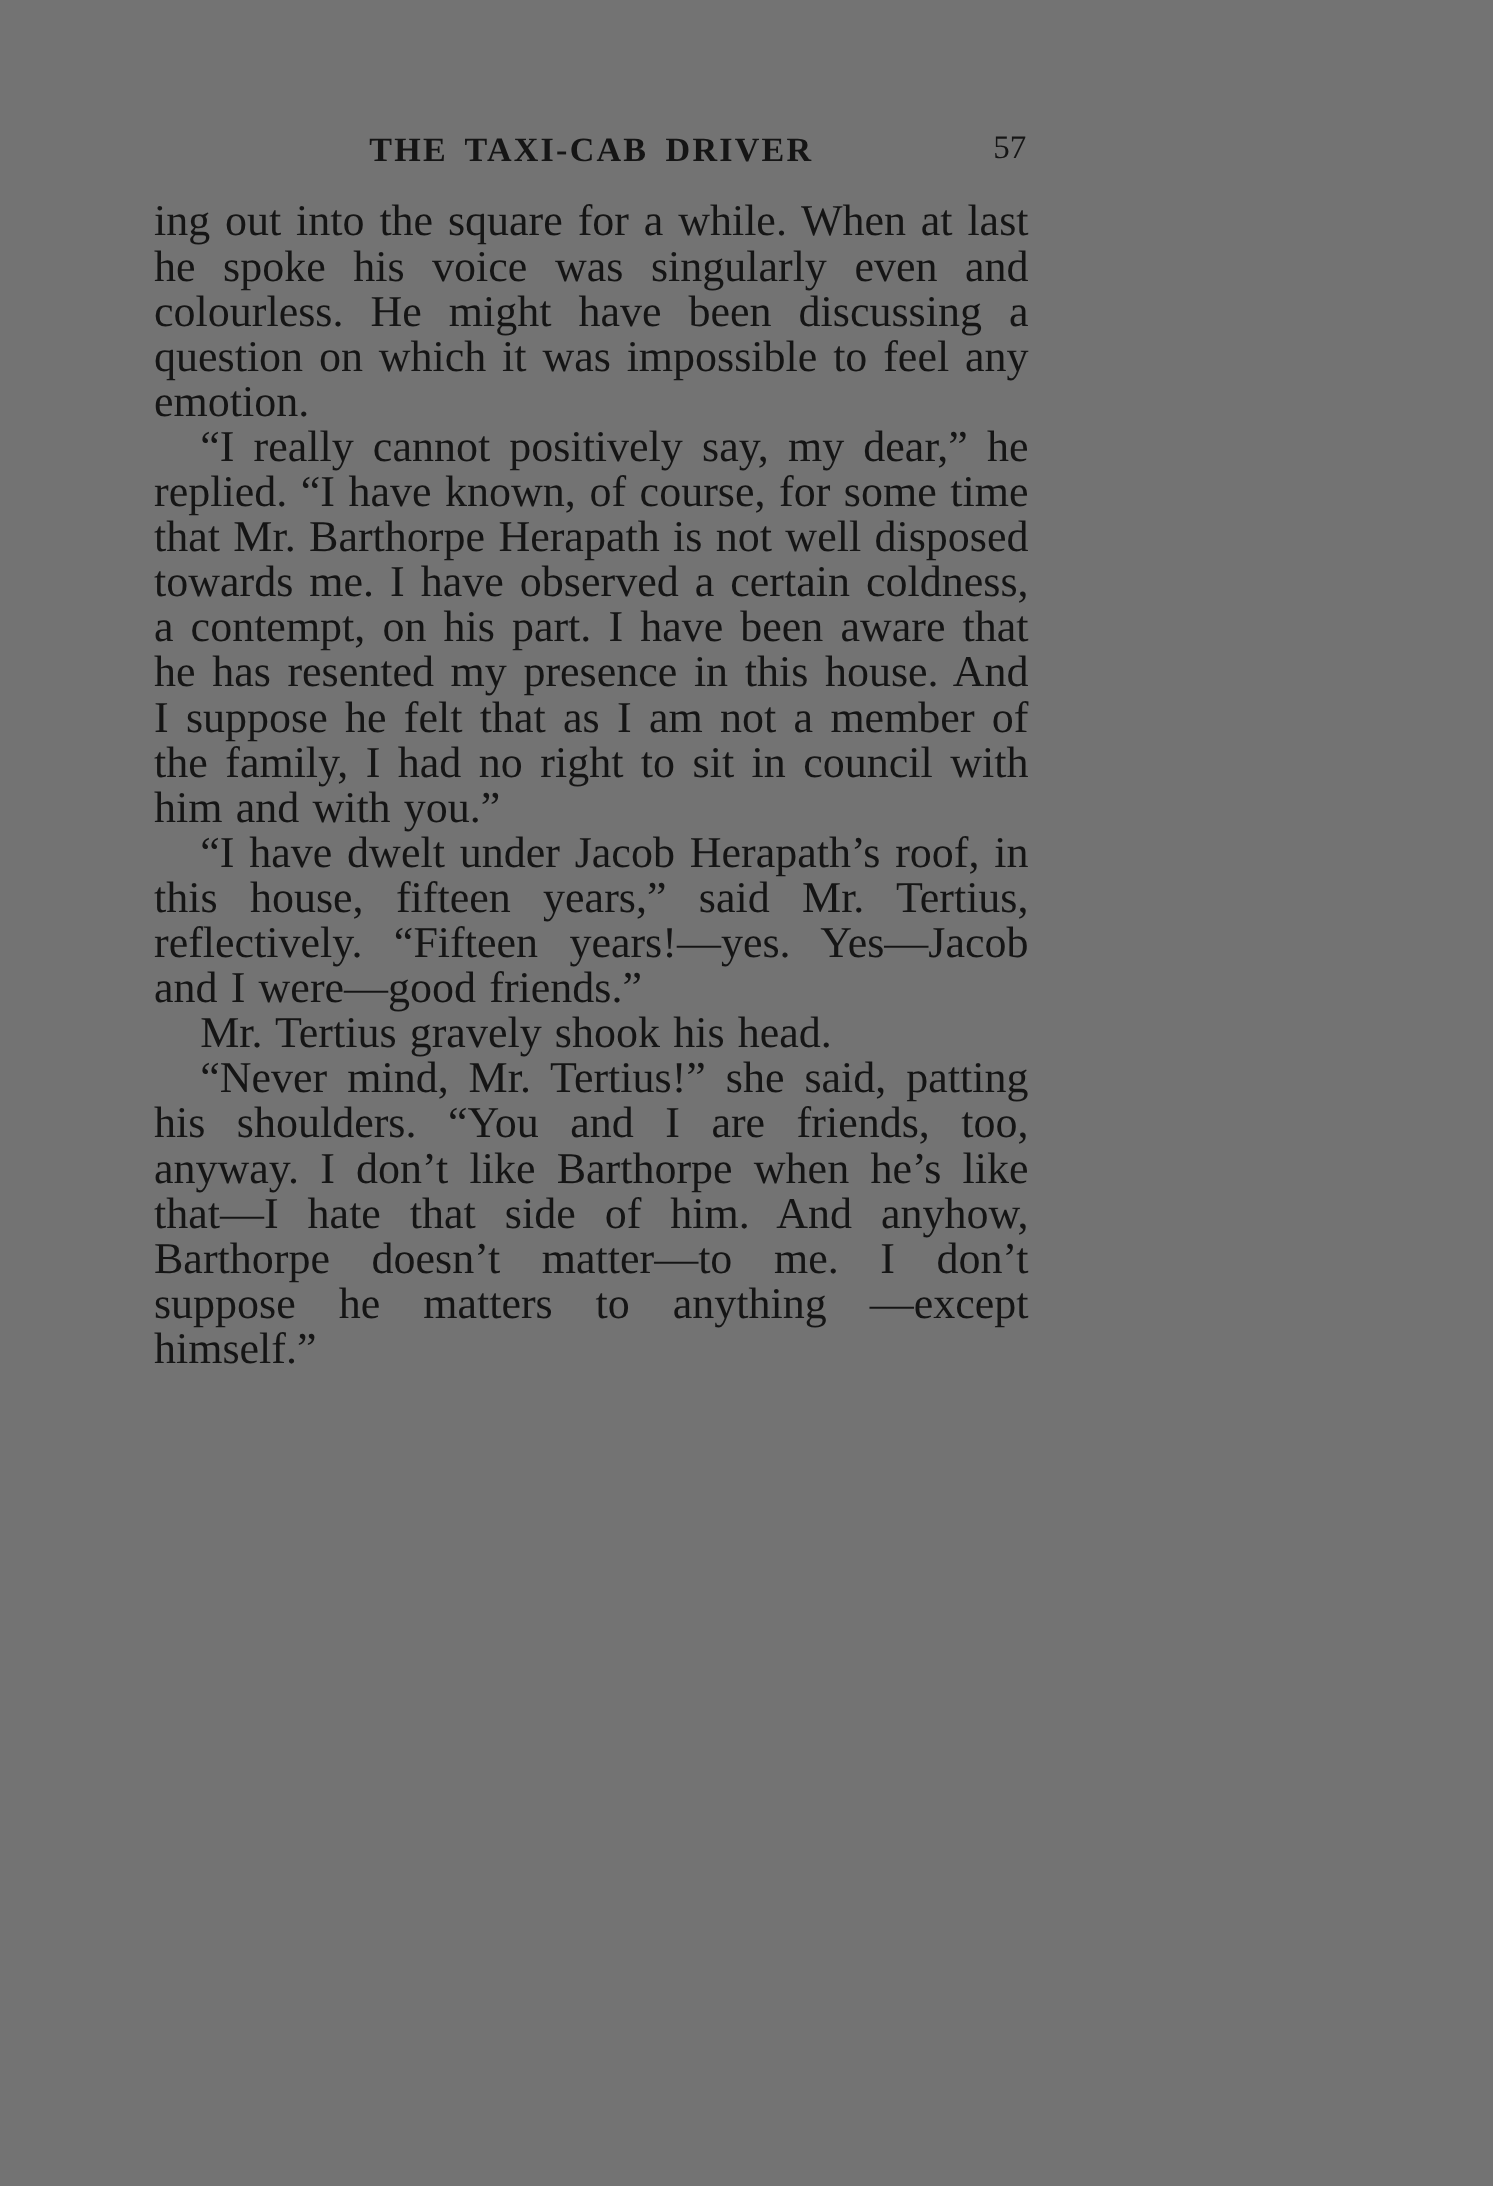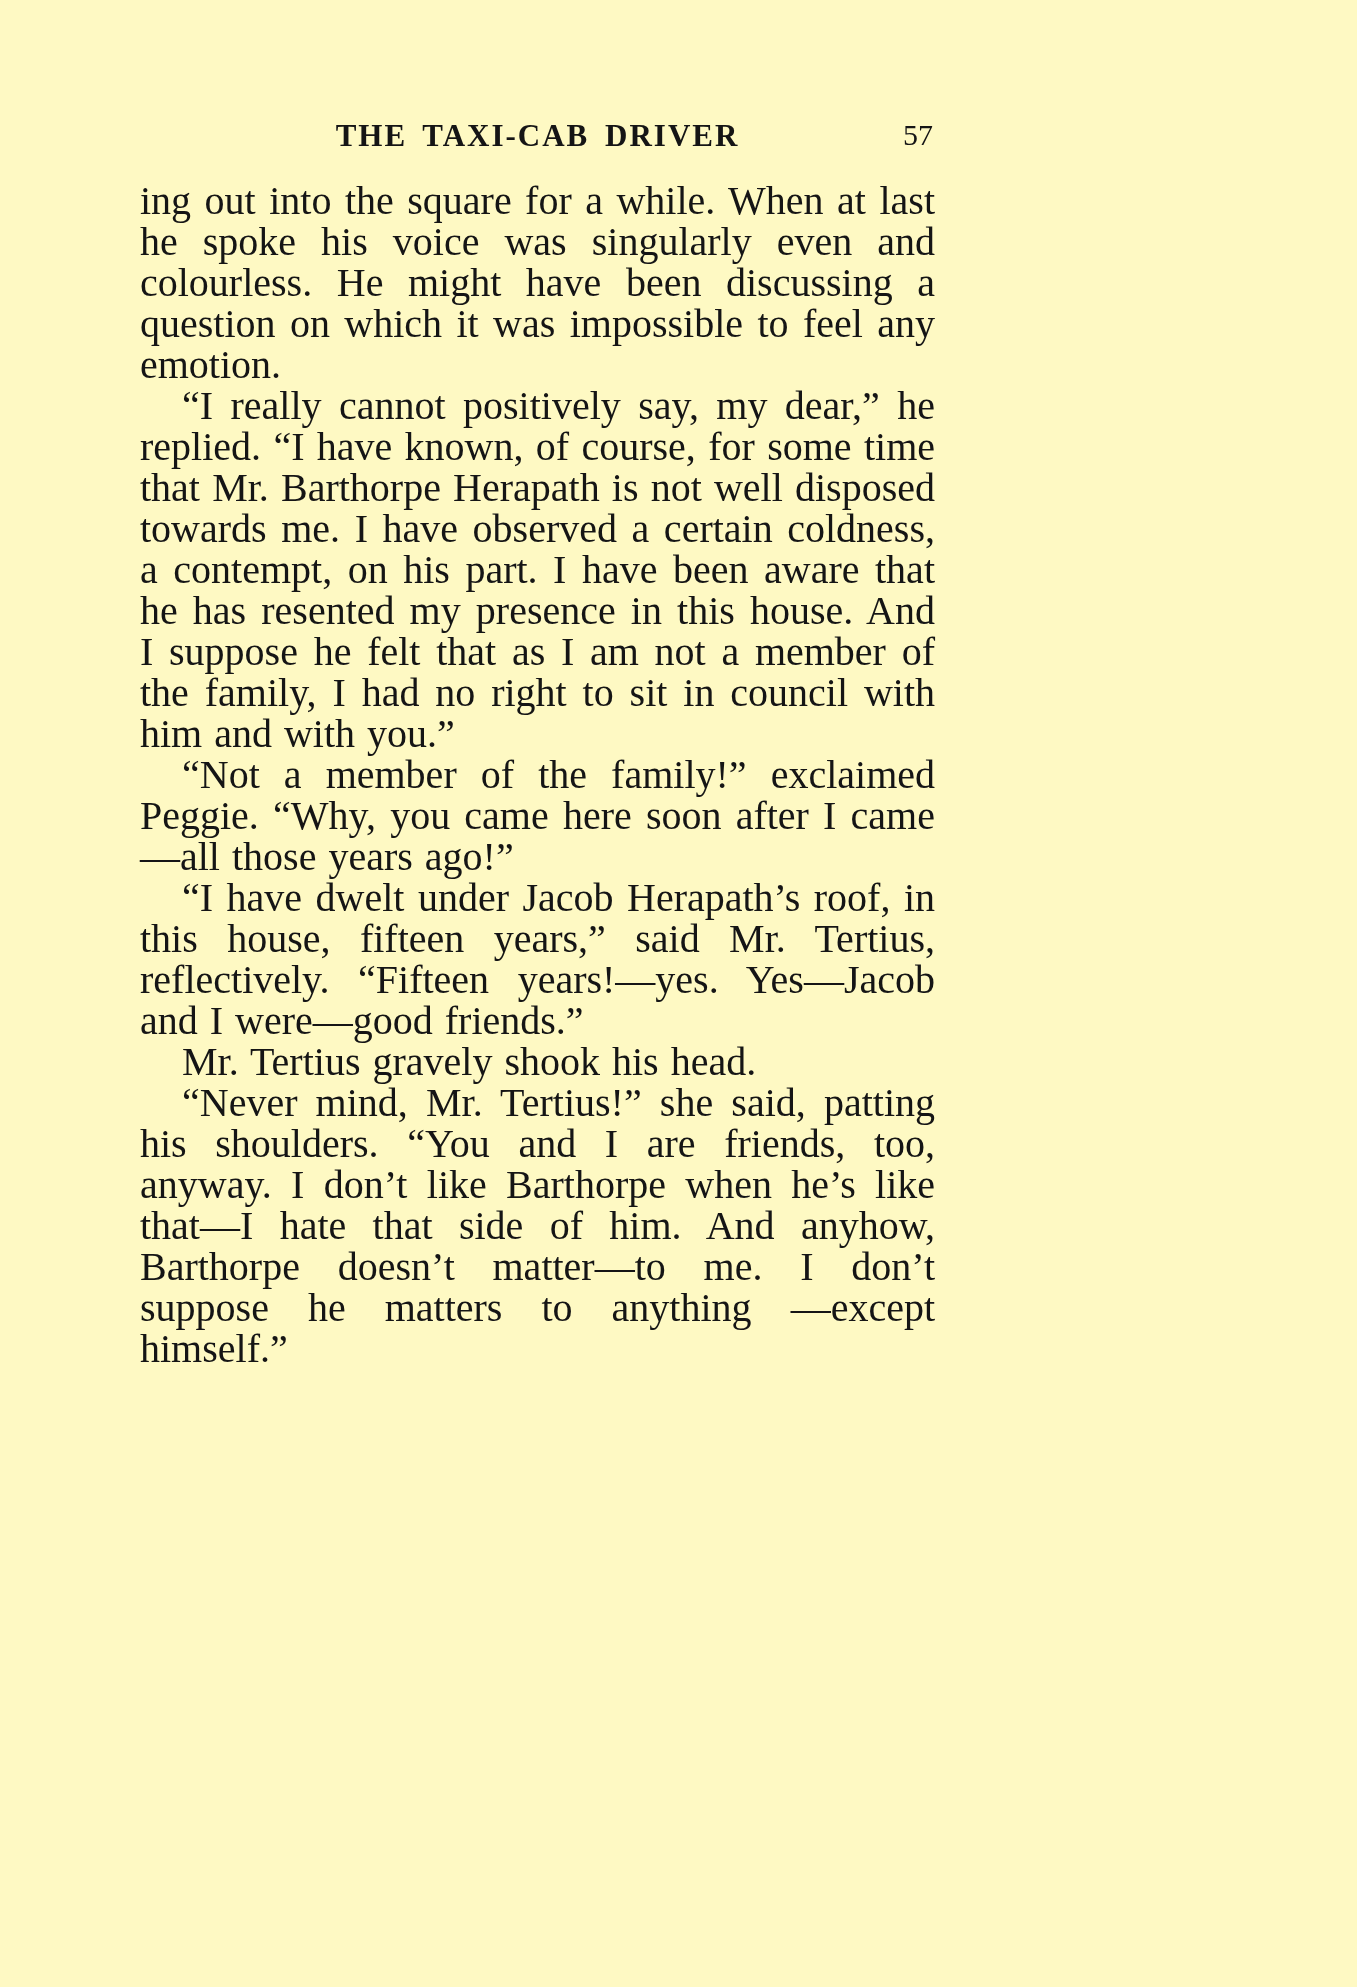--- a/index.html
+++ b/index.html
@@ -4,21 +4,21 @@
 <style>
   html, body {
     margin: 0;
     padding: 0;
     background: #ffffff;
   }
   .book-page {
     position: relative;
     width: 1357px;
     height: 1987px;
-    background: #fef9c3;
+    background: #737373;
     font-family: "Liberation Serif", "DejaVu Serif", serif;
     color: #151515;
     overflow: hidden;
   }
   .content {
     position: absolute;
     left: 140px;
     top: 118px;
     width: 795px;
   }
@@ -59,19 +59,18 @@
 
 <div class="book-page">
   <div class="content">
     <div class="page-header">
       <span class="running-title">THE TAXI-CAB DRIVER</span>
       <span class="page-number">57</span>
     </div>
     <div class="page-body">
         <p class="para">ing out into the square for a while. When at last he spoke his voice was singularly even and colourless. He might have been discussing a question on which it was impossible to feel any emotion.</p>
         <p class="para indent">“I really cannot positively say, my dear,” he replied. “I have known, of course, for some time that Mr. Barthorpe Herapath is not well disposed towards me. I have observed a certain coldness, a contempt, on his part. I have been aware that he has resented my presence in this house. And I suppose he felt that as I am not a member of the family, I had no right to sit in council with him and with you.”</p>
-        <p class="para indent">“Not a member of the family!” exclaimed Peggie. “Why, you came here soon after I came—all those years ago!”</p>
         <p class="para indent">“I have dwelt under Jacob Herapath’s roof, in this house, fifteen years,” said Mr. Tertius, reflectively. “Fifteen years!—yes. Yes—Jacob and I were—good friends.”</p>
         <p class="para indent">Mr. Tertius gravely shook his head.</p>
         <p class="para indent">“Never mind, Mr. Tertius!” she said, patting his shoulders. “You and I are friends, too, anyway. I don’t like Barthorpe when he’s like that—I hate that side of him. And anyhow, Barthorpe doesn’t matter—to me. I don’t suppose he matters to anything —except himself.”</p>
       </div>
   </div>
 </div>
 
 </body></html>

